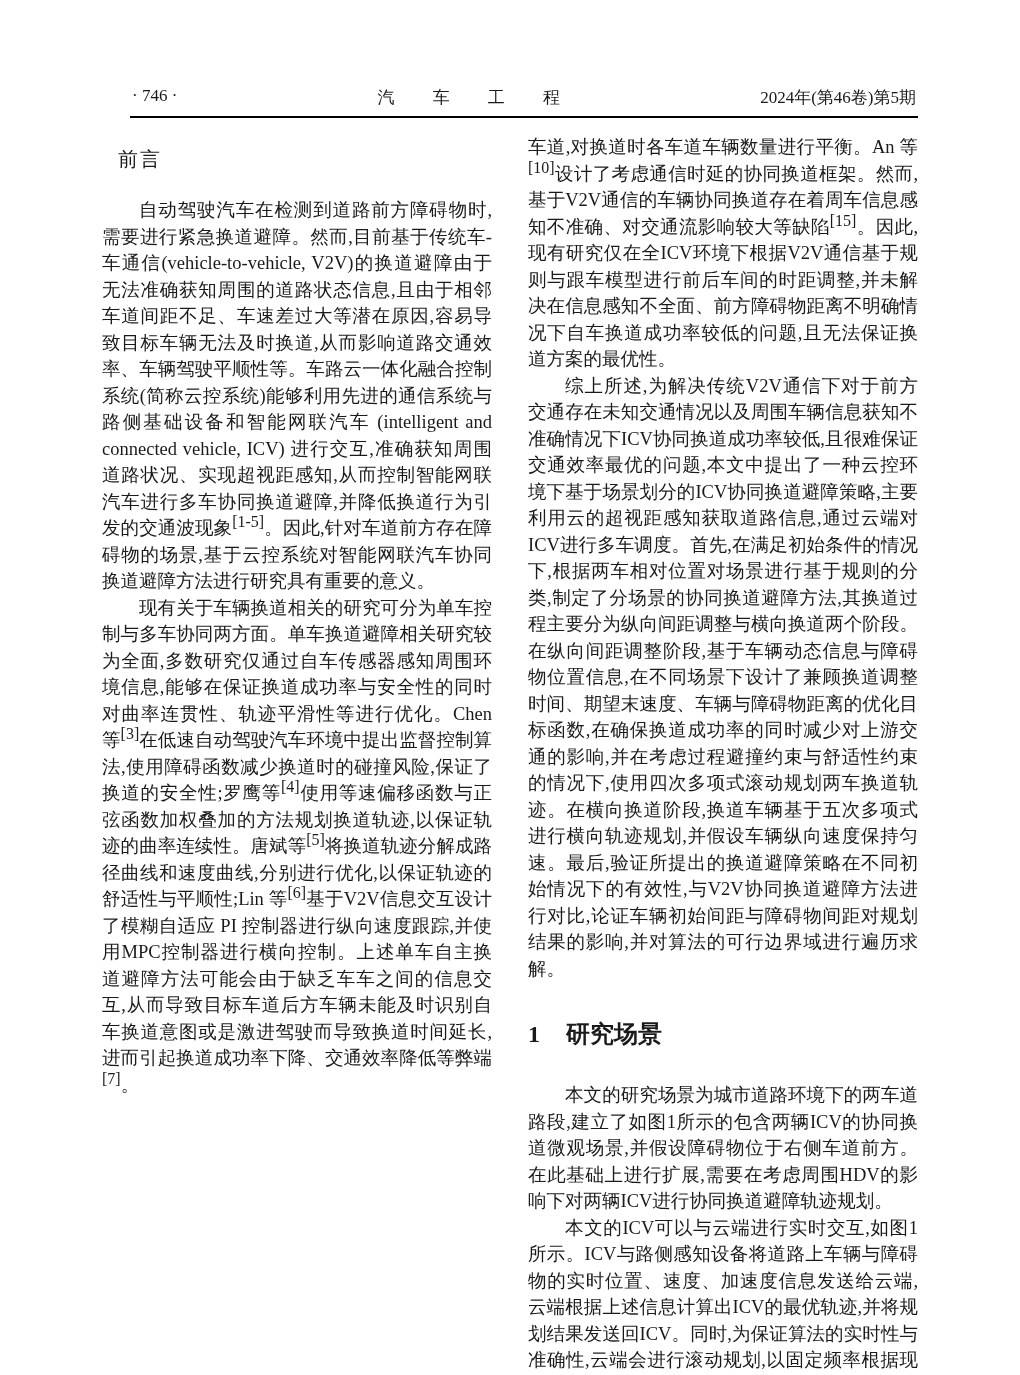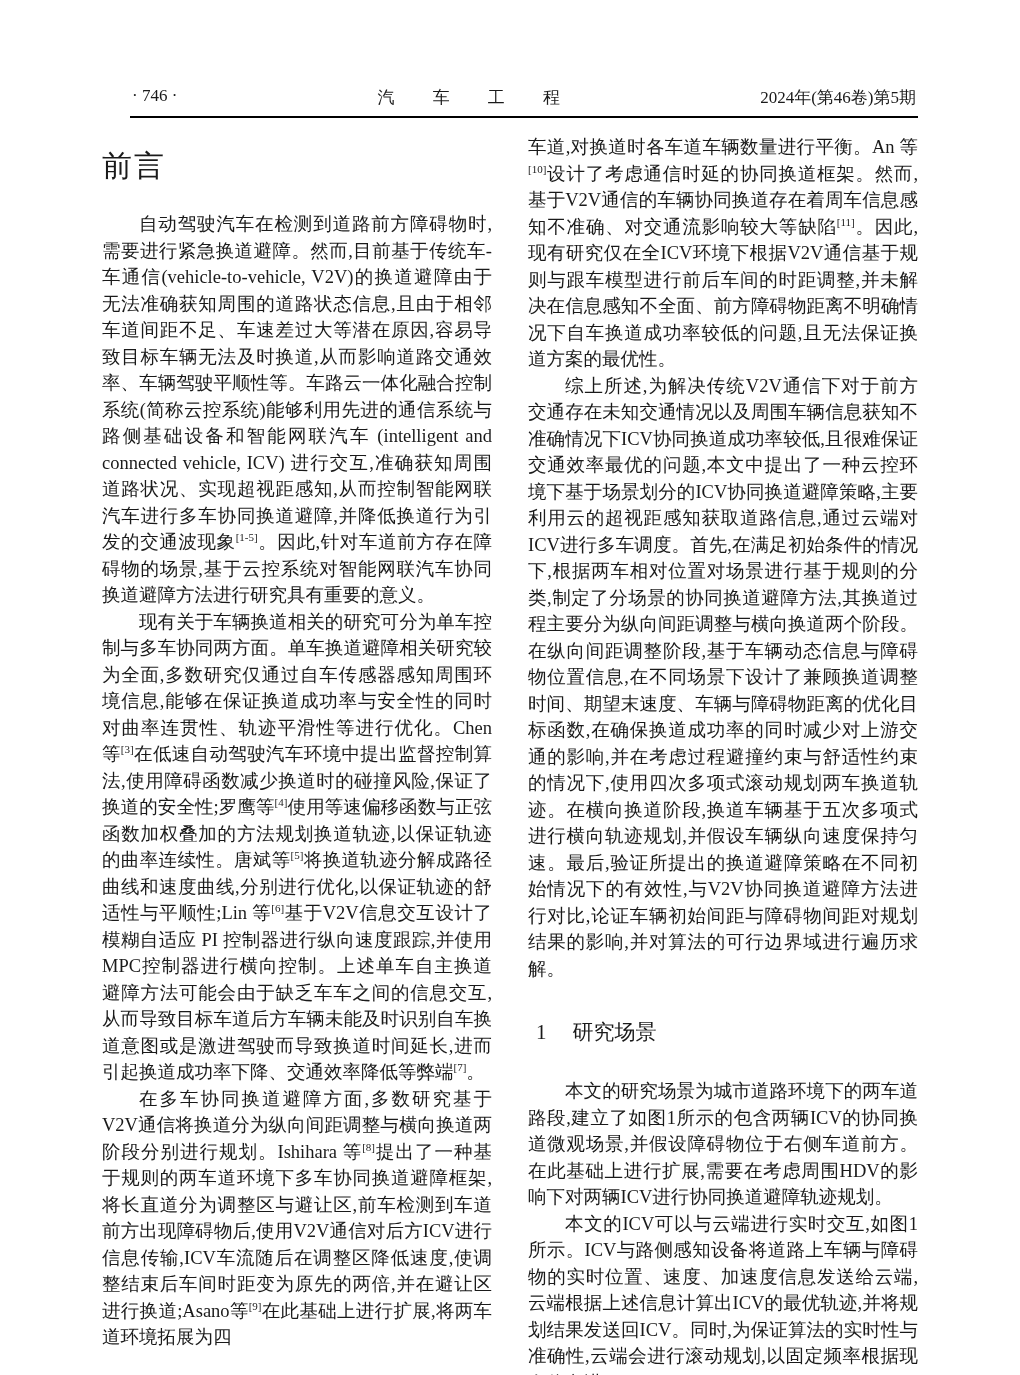--- a/index.html
+++ b/index.html
@@ -29,41 +29,41 @@
     margin-left: 28px;
   }
   .page-header .journal-title { letter-spacing: 14px; text-indent: 14px; font-family: Liberation Mono, monospace; }
   .columns {
     display: flex;
     gap: 36px;
     margin-top: 16px;
   }
   .col { width: 390px; }
   .intro-heading {
-    font-size: 30px;
+    font-size: 20px;
     font-weight: normal;
-    margin: 12px 0 24px 0;
+    margin: 12px 0 24px 16px;
     letter-spacing: 2px;
   }
   .section-heading {
-    font-size: 21px;
-    font-weight: normal;
-    margin: 36px 0 32px 8px;
+    font-size: 24px;
+    font-weight: bold;
+    margin: 36px 0 32px 0;
   }
   .section-heading .sec-num { margin-right: 26px; }
   .para {
     margin: 0;
     font-size: 18.5px;
     line-height: 26.5px;
     text-align: justify;
     text-indent: 2em;
   }
   .para.no-indent { text-indent: 0; }
   .para sup {
-    font-size: 11px;
+    font-size: 16px;
     line-height: 0;
   }
 </style>
 </head>
 <body>
 
 <div class="page">
   <div class="content">
 
     <div class="page-header">
@@ -72,27 +72,26 @@
       <span>2024年(第46卷)第5期</span>
     </div>
 
     <div class="columns">
 
       <div class="col">
         <h2 class="intro-heading">前言</h2>
         <div>
             <p class="para">自动驾驶汽车在检测到道路前方障碍物时,需要进行紧急换道避障。然而,目前基于传统车-车通信(vehicle-to-vehicle, V2V)的换道避障由于无法准确获知周围的道路状态信息,且由于相邻车道间距不足、车速差过大等潜在原因,容易导致目标车辆无法及时换道,从而影响道路交通效率、车辆驾驶平顺性等。车路云一体化融合控制系统(简称云控系统)能够利用先进的通信系统与路侧基础设备和智能网联汽车 (intelligent and connected vehicle, ICV) 进行交互,准确获知周围道路状况、实现超视距感知,从而控制智能网联汽车进行多车协同换道避障,并降低换道行为引发的交通波现象<sup>[1-5]</sup>。因此,针对车道前方存在障碍物的场景,基于云控系统对智能网联汽车协同换道避障方法进行研究具有重要的意义。</p>
             <p class="para">现有关于车辆换道相关的研究可分为单车控制与多车协同两方面。单车换道避障相关研究较为全面,多数研究仅通过自车传感器感知周围环境信息,能够在保证换道成功率与安全性的同时对曲率连贯性、轨迹平滑性等进行优化。Chen 等<sup>[3]</sup>在低速自动驾驶汽车环境中提出监督控制算法,使用障碍函数减少换道时的碰撞风险,保证了换道的安全性;罗鹰等<sup>[4]</sup>使用等速偏移函数与正弦函数加权叠加的方法规划换道轨迹,以保证轨迹的曲率连续性。唐斌等<sup>[5]</sup>将换道轨迹分解成路径曲线和速度曲线,分别进行优化,以保证轨迹的舒适性与平顺性;Lin 等<sup>[6]</sup>基于V2V信息交互设计了模糊自适应 PI 控制器进行纵向速度跟踪,并使用MPC控制器进行横向控制。上述单车自主换道避障方法可能会由于缺乏车车之间的信息交互,从而导致目标车道后方车辆未能及时识别自车换道意图或是激进驾驶而导致换道时间延长,进而引起换道成功率下降、交通效率降低等弊端<sup>[7]</sup>。</p>
-            <p class="para">在多车协同换道避障方面,多数研究基于V2V通信将换道分为纵向间距调整与横向换道两阶段分别进行规划。Ishihara 等<sup>[8]</sup>提出了一种基于规则的两车道环境下多车协同换道避障框架,将长直道分为调整区与避让区,前车检测到车道前方出现障碍物后,使用V2V通信对后方ICV进行信息传输,ICV车流随后在调整区降低速度,使调整结束后车间时距变为原先的两倍,并在避让区进行换道;Asano等<sup>[9]</sup>在此基础上进行扩展,将两车道环境拓展为四</p>
           </div>
       </div>
 
       <div class="col">
         <div>
-            <p class="para no-indent">车道,对换道时各车道车辆数量进行平衡。An 等<sup>[10]</sup>设计了考虑通信时延的协同换道框架。然而,基于V2V通信的车辆协同换道存在着周车信息感知不准确、对交通流影响较大等缺陷<sup>[11]</sup>。因此,现有研究仅在全ICV环境下根据V2V通信基于规则与跟车模型进行前后车间的时距调整,并未解决在信息感知不全面、前方障碍物距离不明确情况下自车换道成功率较低的问题,且无法保证换道方案的最优性。</p>
+            <p class="para no-indent">车道,对换道时各车道车辆数量进行平衡。An 等<sup>[10]</sup>设计了考虑通信时延的协同换道框架。然而,基于V2V通信的车辆协同换道存在着周车信息感知不准确、对交通流影响较大等缺陷<sup>[15]</sup>。因此,现有研究仅在全ICV环境下根据V2V通信基于规则与跟车模型进行前后车间的时距调整,并未解决在信息感知不全面、前方障碍物距离不明确情况下自车换道成功率较低的问题,且无法保证换道方案的最优性。</p>
             <p class="para">综上所述,为解决传统V2V通信下对于前方交通存在未知交通情况以及周围车辆信息获知不准确情况下ICV协同换道成功率较低,且很难保证交通效率最优的问题,本文中提出了一种云控环境下基于场景划分的ICV协同换道避障策略,主要利用云的超视距感知获取道路信息,通过云端对ICV进行多车调度。首先,在满足初始条件的情况下,根据两车相对位置对场景进行基于规则的分类,制定了分场景的协同换道避障方法,其换道过程主要分为纵向间距调整与横向换道两个阶段。在纵向间距调整阶段,基于车辆动态信息与障碍物位置信息,在不同场景下设计了兼顾换道调整时间、期望末速度、车辆与障碍物距离的优化目标函数,在确保换道成功率的同时减少对上游交通的影响,并在考虑过程避撞约束与舒适性约束的情况下,使用四次多项式滚动规划两车换道轨迹。在横向换道阶段,换道车辆基于五次多项式进行横向轨迹规划,并假设车辆纵向速度保持匀速。最后,验证所提出的换道避障策略在不同初始情况下的有效性,与V2V协同换道避障方法进行对比,论证车辆初始间距与障碍物间距对规划结果的影响,并对算法的可行边界域进行遍历求解。</p>
           </div>
         <h2 class="section-heading">
           <span class="sec-num">1</span><span>研究场景</span>
         </h2>
         <div>
             <p class="para">本文的研究场景为城市道路环境下的两车道路段,建立了如图1所示的包含两辆ICV的协同换道微观场景,并假设障碍物位于右侧车道前方。在此基础上进行扩展,需要在考虑周围HDV的影响下对两辆ICV进行协同换道避障轨迹规划。</p>
             <p class="para">本文的ICV可以与云端进行实时交互,如图1所示。ICV与路侧感知设备将道路上车辆与障碍物的实时位置、速度、加速度信息发送给云端,云端根据上述信息计算出ICV的最优轨迹,并将规划结果发送回ICV。同时,为保证算法的实时性与准确性,云端会进行滚动规划,以固定频率根据现有信息进</p>
           </div>
       </div>

